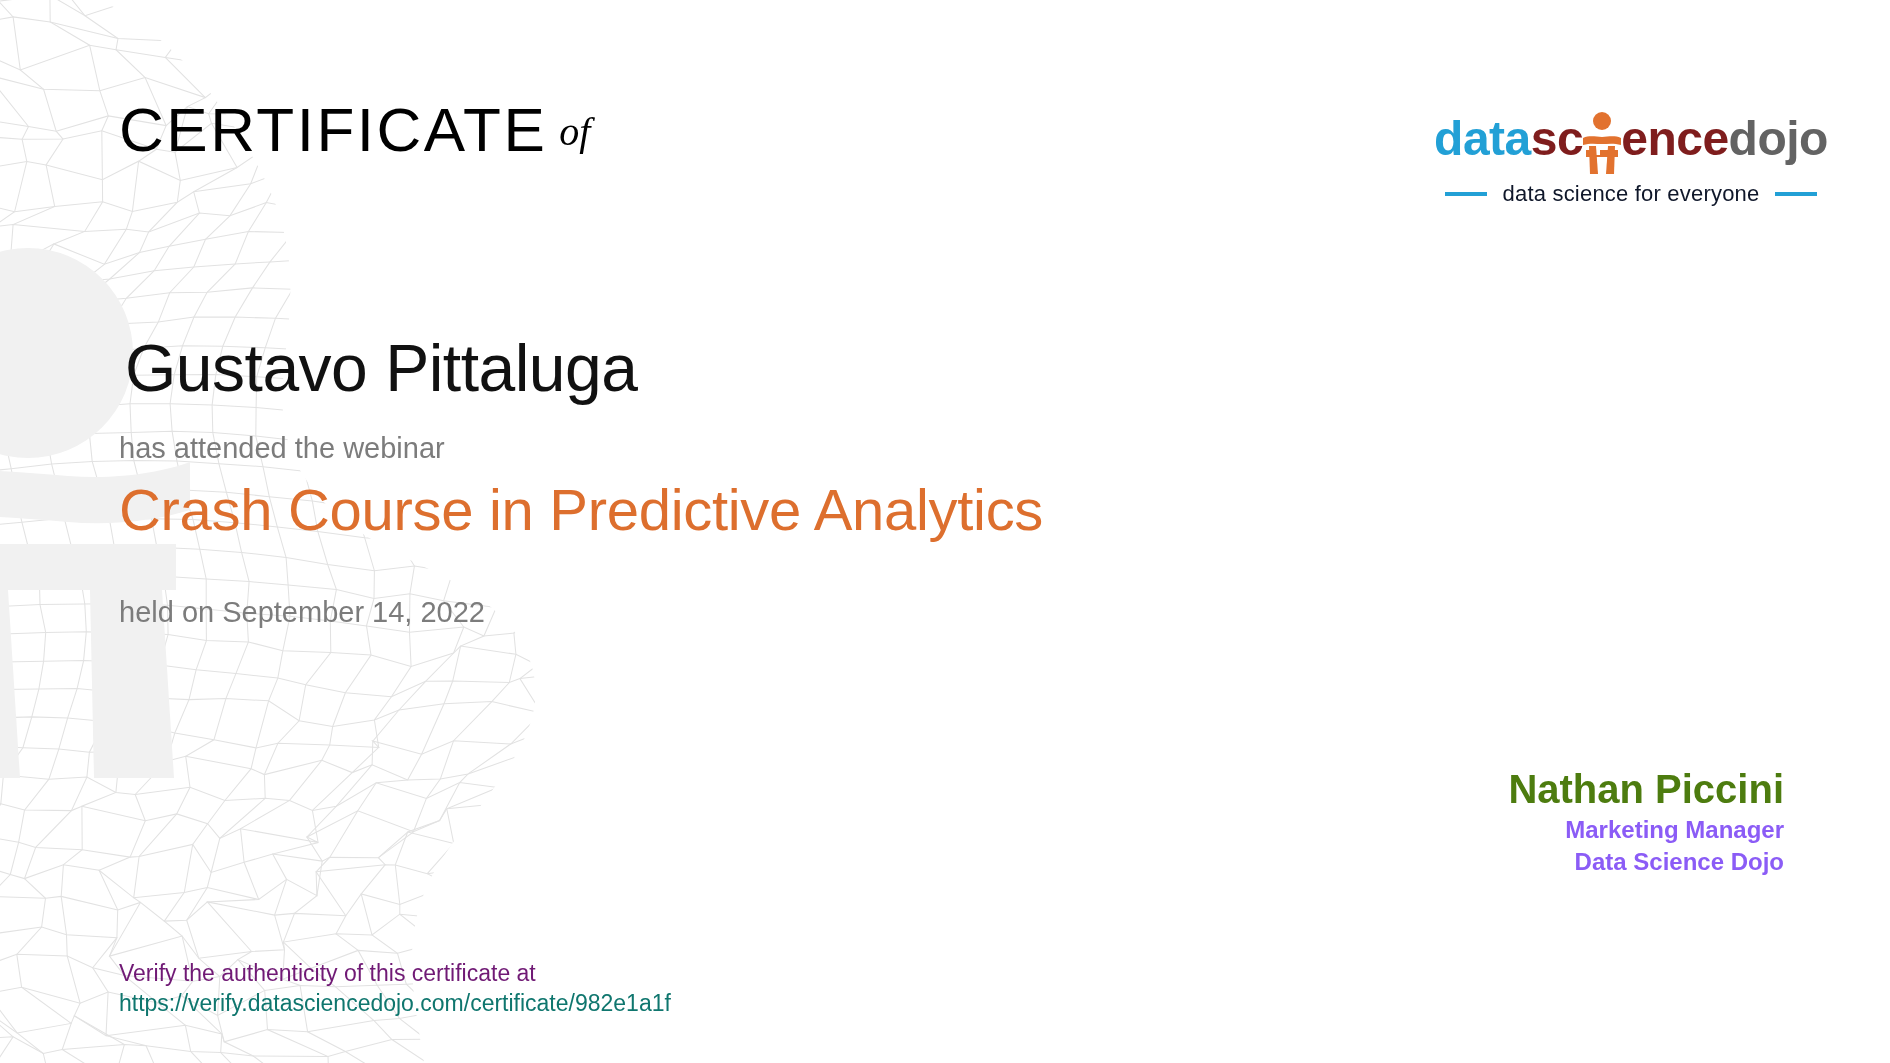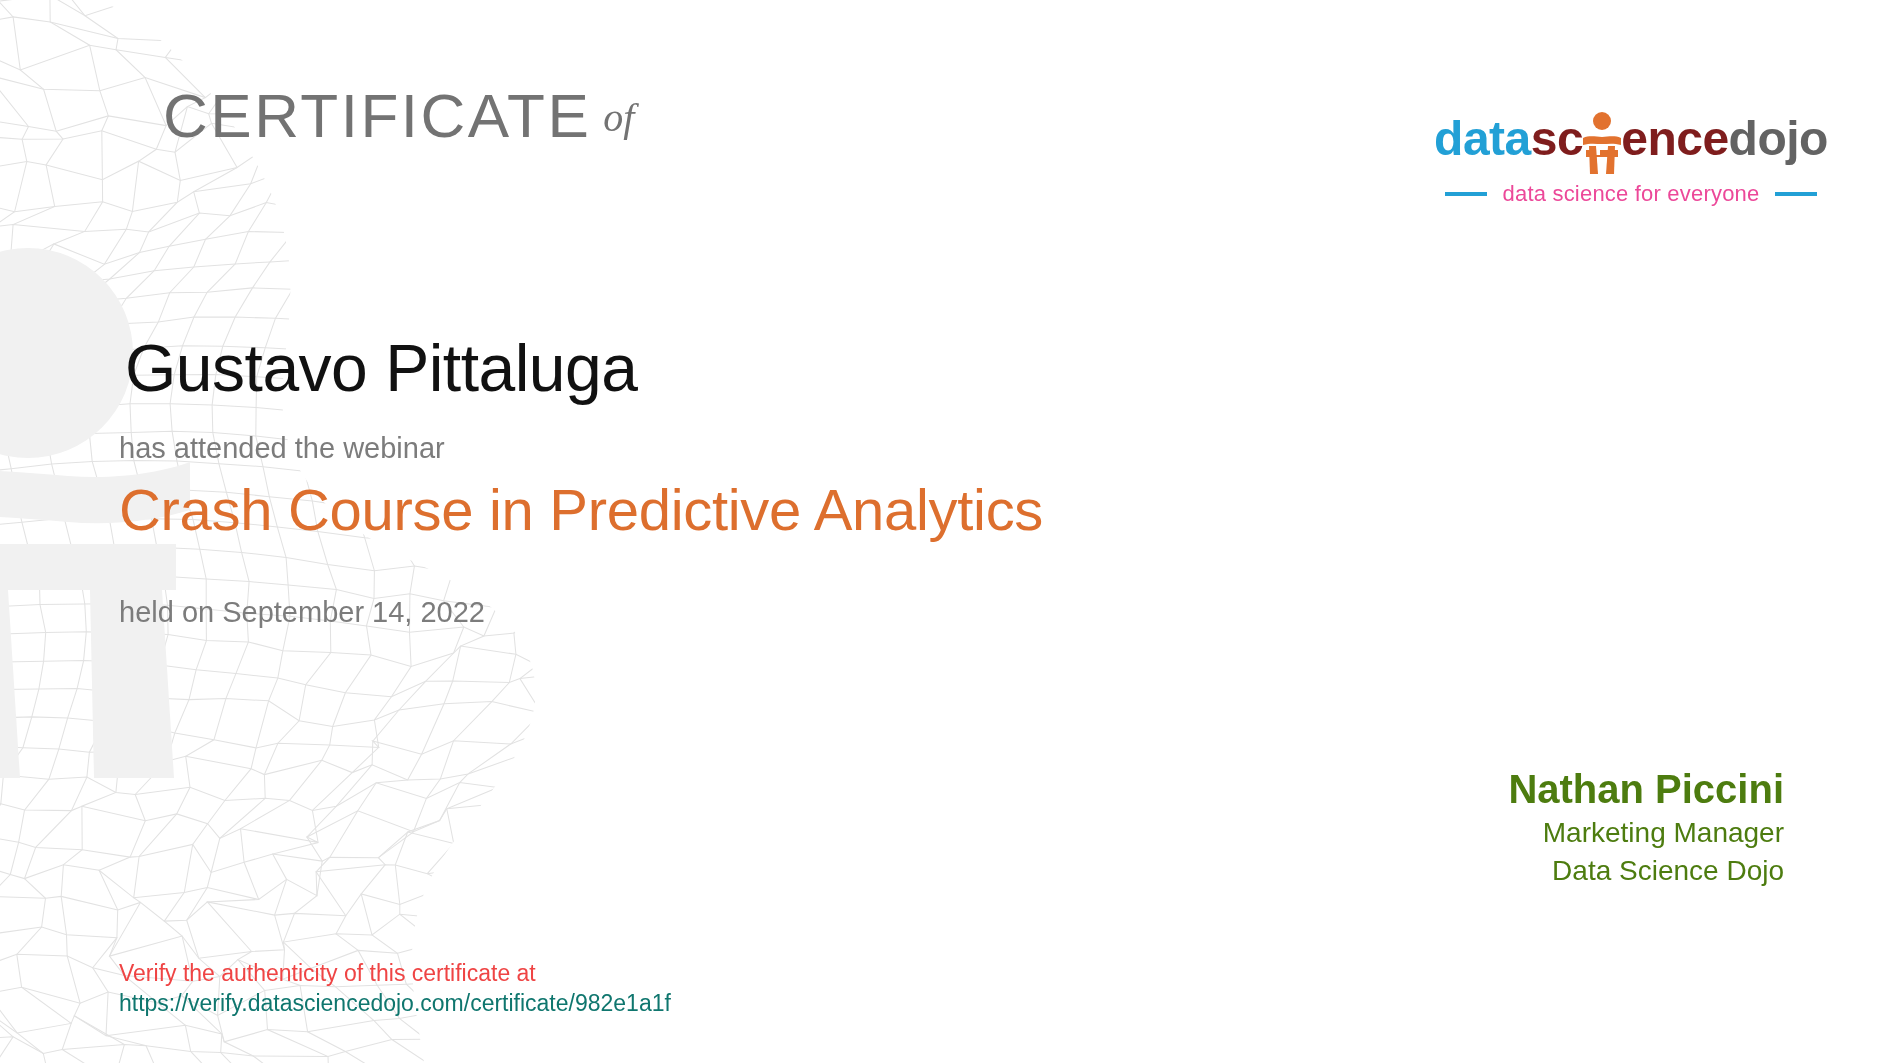--- a/index.html
+++ b/index.html
@@ -33,29 +33,28 @@
     top: 0;
     width: 900px;
     height: 1063px;
     pointer-events: none;
   }
 
   
   #header-title {
     position: absolute;
     left: 119px;
-    top: 76px;
+    top: 90px;
     width: 900px;
-    color: #737373;
+    color: #000000;
     font-size: 62px;
     line-height: 80px;
     font-weight: 300;
     letter-spacing: 2.5px;
     font-family: "Liberation Sans", sans-serif;
-    margin-left: 44px;
   }
   #header-title .of {
     font-family: "Liberation Serif", serif;
     font-style: italic;
     font-size: 40px;
     letter-spacing: 0;
     font-weight: 400;
     position: relative;
     top: -6px;
     padding-left: 12px;
@@ -98,21 +97,21 @@
     justify-content: center;
     gap: 16px;
   }
   .tag-dash {
     display: inline-block;
     width: 42px;
     height: 4px;
     background: #22A0D6;
   }
   #brand-tagline {
-    color: #ec4899;
+    color: #0f172a;
     font-size: 22px;
     letter-spacing: 0.2px;
     white-space: nowrap;
   }
 
   
   #recipient-name {
     position: absolute;
     left: 125px;
     top: 330px;
@@ -159,36 +158,36 @@
     text-align: right;
   }
   #signer-name {
     font-size: 40px;
     font-weight: 700;
     color: #4d7c0f;
     line-height: 1.22;
   }
   #signer-title,
   #signer-org {
-    font-size: 28px;
-    font-weight: normal;
-    color: #4d7c0f;
+    font-size: 24px;
+    font-weight: bold;
+    color: #8b5cf6;
     line-height: 1.36;
   }
 
   
   #verify-block {
     position: absolute;
     left: 119px;
     top: 958px;
   }
   #verify-label {
     font-size: 23px;
     font-weight: 300;
-    color: #ef4444;
+    color: #701a75;
     line-height: 1.32;
     white-space: nowrap;
   }
   #verify-url {
     font-size: 23px;
     font-weight: 400;
     color: #0f766e;
     line-height: 1.32;
     white-space: nowrap;
     text-decoration: none;

